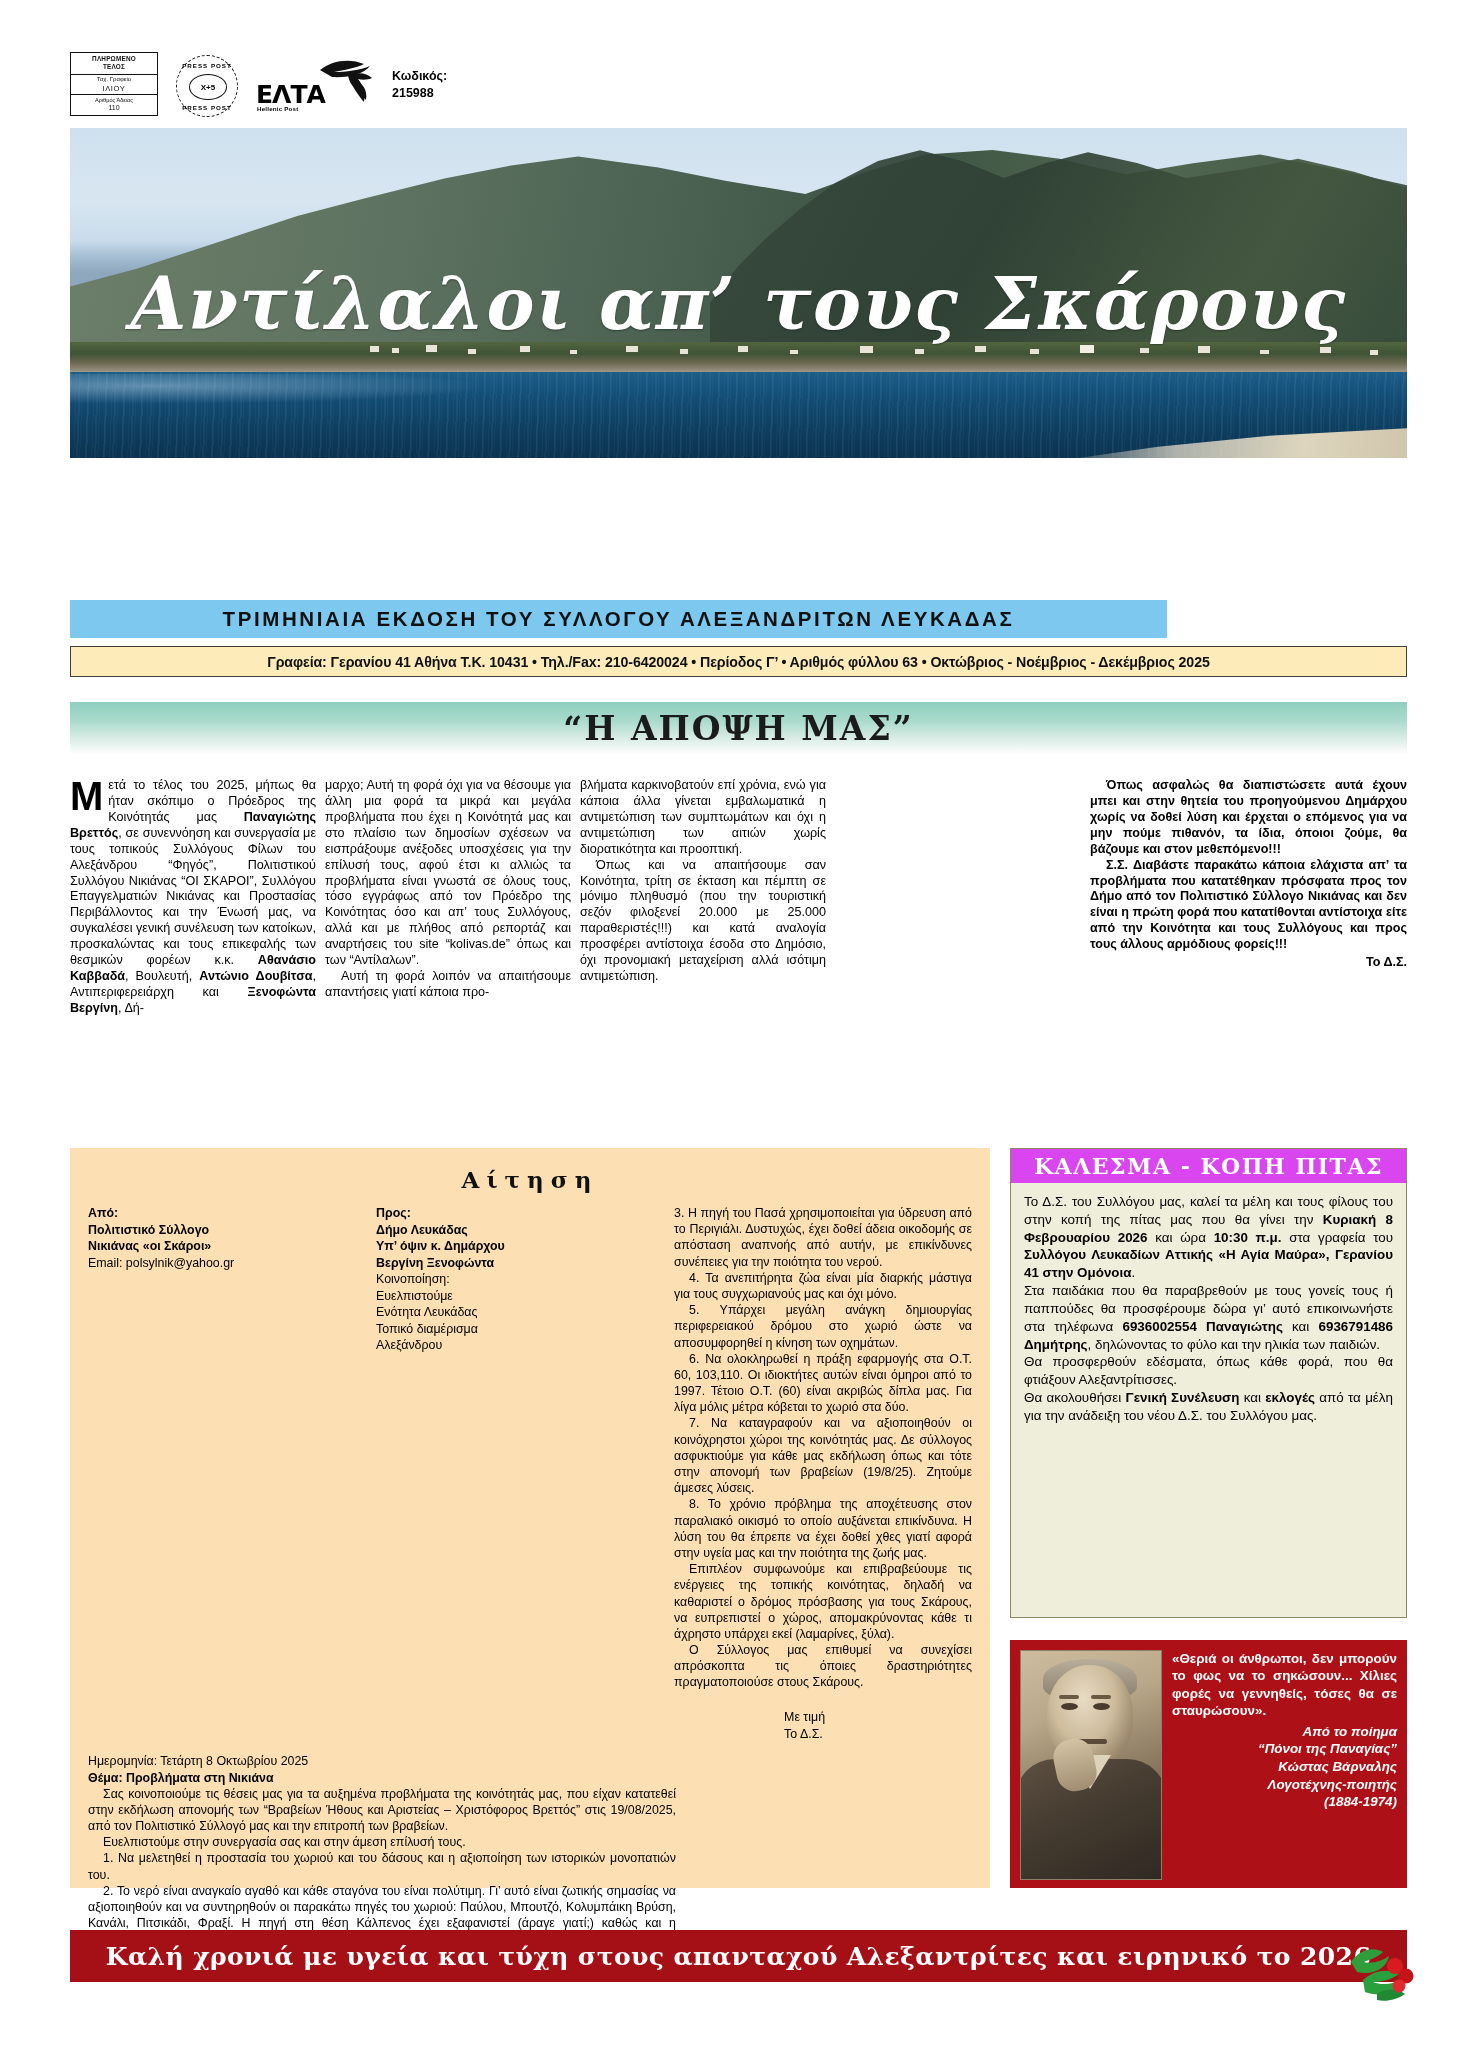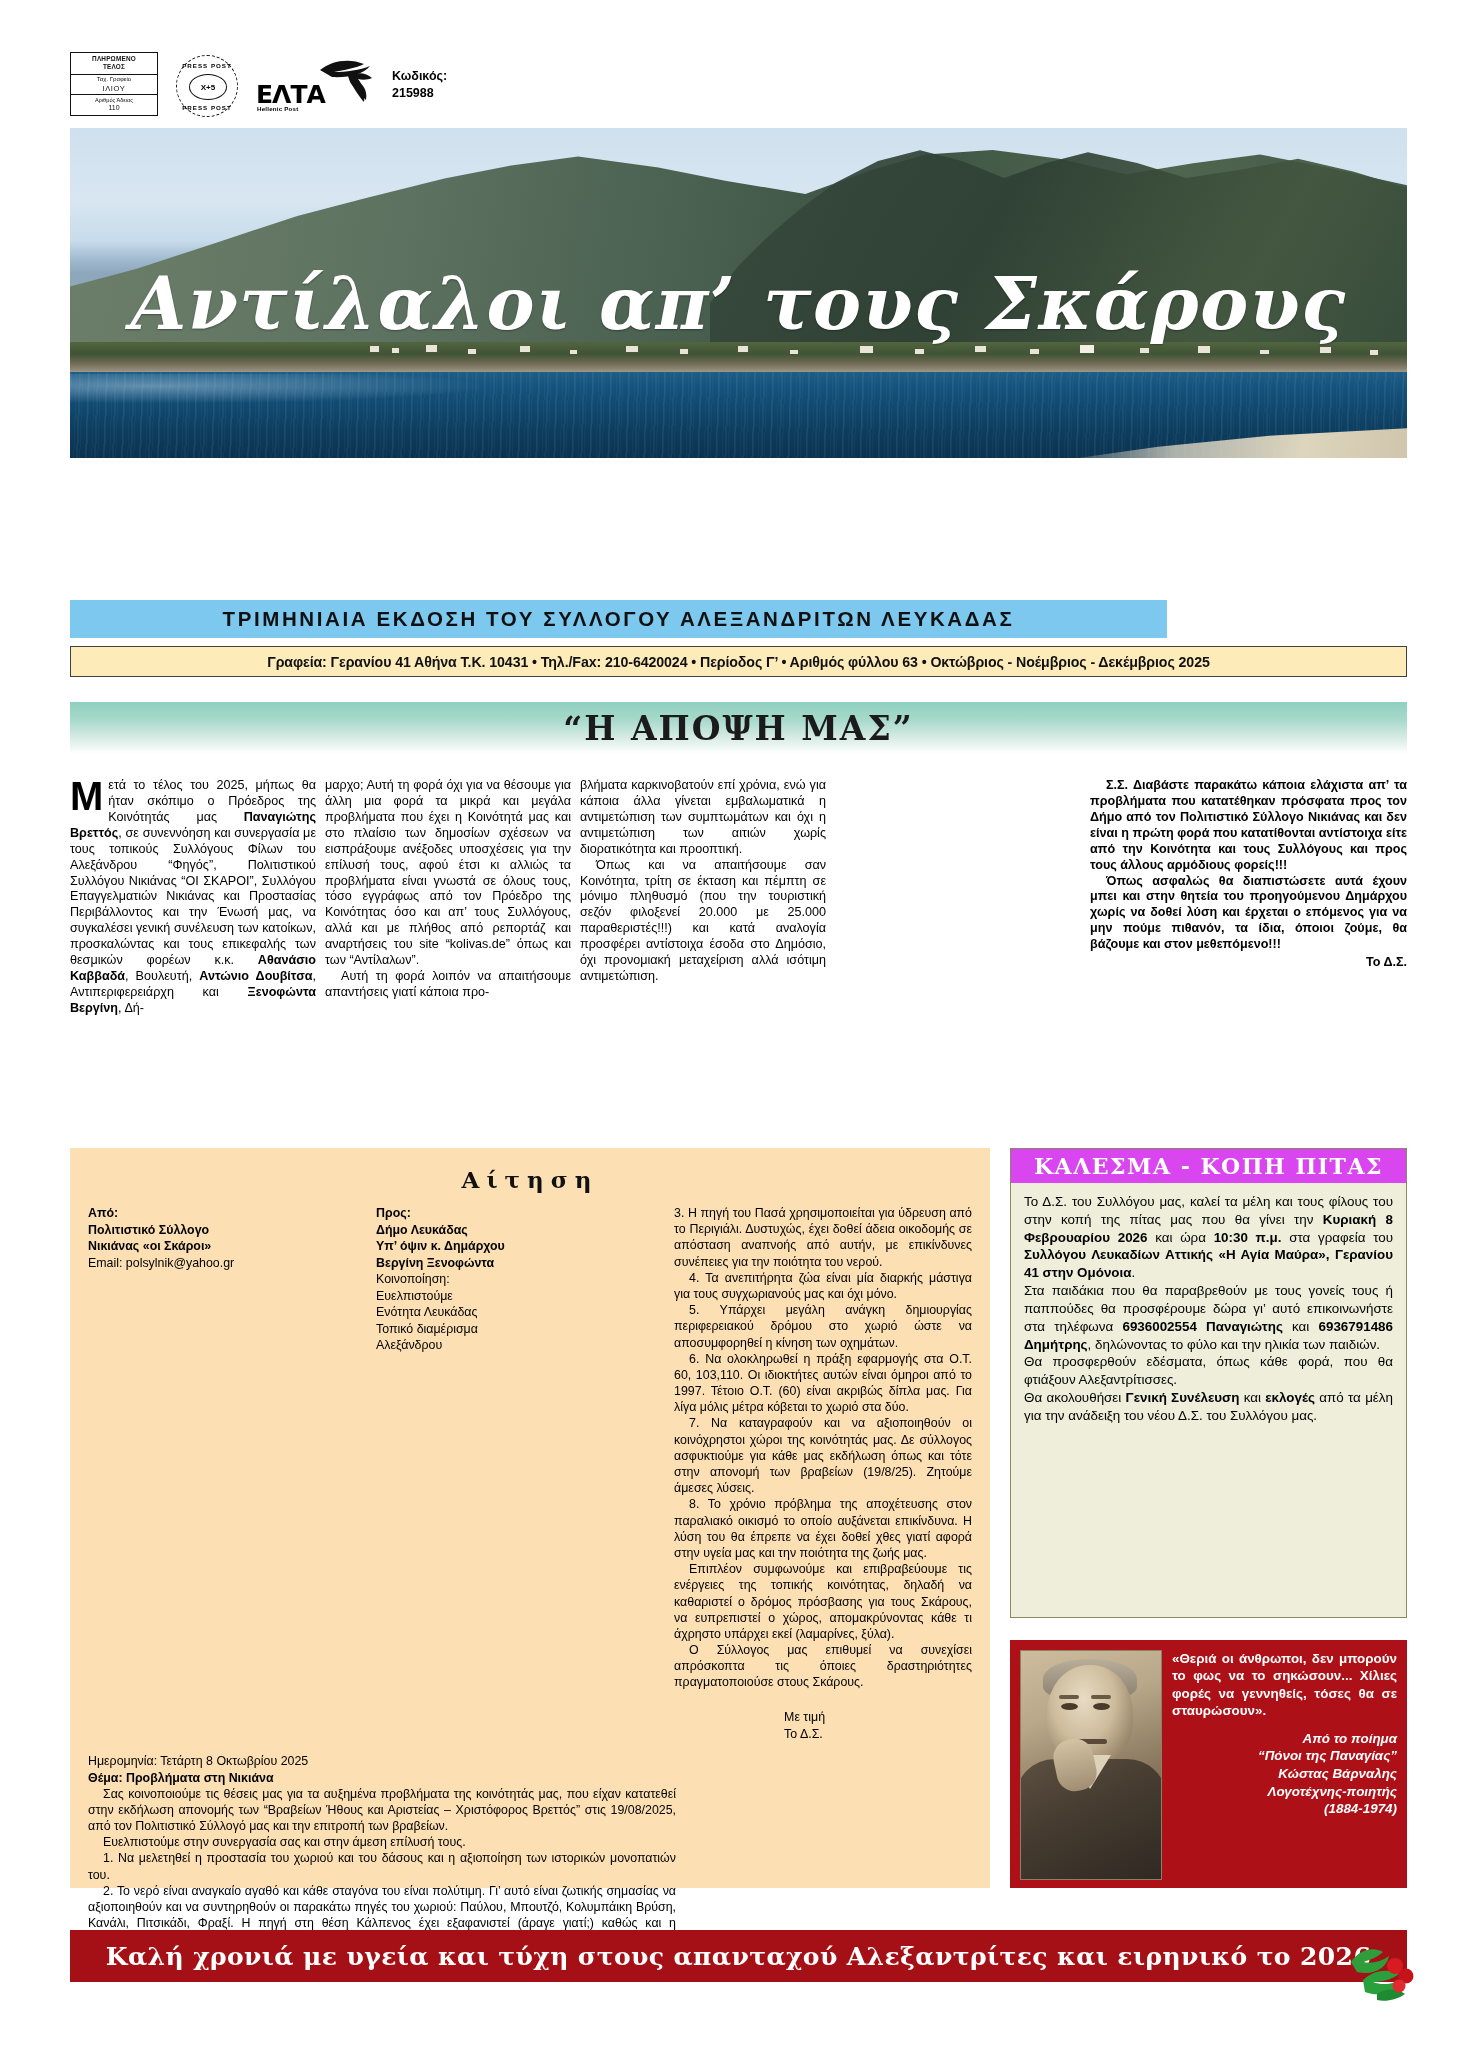--- a/index.html
+++ b/index.html
@@ -263,21 +263,21 @@
   }
   .poet-photo .hand{
     position:absolute;left:34px;top:88px;width:40px;height:52px;border-radius:18px;
     background:linear-gradient(#d3c2a4,#a18e72);transform:rotate(-12deg);
   }
   .poet-text{
     flex:1;color:#fff;font-size:13.4px;line-height:1.30;font-weight:bold;
     display:flex;flex-direction:column;
   }
   .poet-quote{text-align:justify;}
-  .poet-attr{margin-top:10px;text-align:right;font-style:italic;line-height:1.32;}
+  .poet-attr{margin-top:3px;text-align:right;font-style:italic;line-height:1.32;}
 
   
   .bottom-banner{
     position:absolute;left:70px;top:1930px;width:1337px;height:52px;
     background:#a51016;display:flex;align-items:center;justify-content:center;
   }
   .bottom-banner span{
     font-family:"DejaVu Serif","Liberation Serif",serif;
     font-weight:bold;font-size:25px;color:#fff;letter-spacing:.4px;white-space:nowrap;
   }
@@ -383,22 +383,22 @@
       <p>Αυτή τη φορά λοιπόν να απαιτήσουμε απαντήσεις γιατί κάποια προ-</p>
     </div>
     <div class="col c3">
       <p class="noind">βλήματα καρκινοβατούν επί χρόνια, ενώ για κάποια άλλα γίνεται εμβαλωματικά η αντιμετώπιση των συμπτωμάτων και όχι η αντιμετώπιση των αιτιών χωρίς διορατικότητα και προοπτική.</p>
       <p>Όπως και να απαιτήσουμε σαν Κοινότητα, τρίτη σε έκταση και πέμπτη σε μόνιμο πληθυσμό (που την τουριστική σεζόν φιλοξενεί 20.000 με 25.000 παραθεριστές!!!) και κατά αναλογία προσφέρει αντίστοιχα έσοδα στο Δημόσιο, όχι προνομιακή μεταχείριση αλλά ισότιμη αντιμετώπιση.</p>
     </div>
     <div class="col c4">
       <p class="noind" style="visibility:hidden;height:0;margin:0"></p>
     </div>
     <div class="col c5">
+      <p>Όπως ασφαλώς θα διαπιστώσετε αυτά έχουν μπει και στην θητεία του προηγούμενου Δημάρχου χωρίς να δοθεί λύση και έρχεται ο επόμενος για να μην πούμε πιθανόν, τα ίδια, όποιοι ζούμε, θα βάζουμε και στον μεθεπόμενο!!!</p>
       <p>Σ.Σ. Διαβάστε παρακάτω κάποια ελάχιστα απ’ τα προβλήματα που κατατέθηκαν πρόσφατα προς τον Δήμο από τον Πολιτιστικό Σύλλογο Νικιάνας και δεν είναι η πρώτη φορά που κατατίθονται αντίστοιχα είτε από την Κοινότητα και τους Συλλόγους και προς τους άλλους αρμόδιους φορείς!!!</p>
-      <p>Όπως ασφαλώς θα διαπιστώσετε αυτά έχουν μπει και στην θητεία του προηγούμενου Δημάρχου χωρίς να δοθεί λύση και έρχεται ο επόμενος για να μην πούμε πιθανόν, τα ίδια, όποιοι ζούμε, θα βάζουμε και στον μεθεπόμενο!!!</p>
       <p class="noind" style="text-align:right;margin-top:2px">Το Δ.Σ.</p>
     </div>
   </div>
 
   <div class="petition">
     <div class="petition-title">Αίτηση</div>
 
     <div class="petition-grid">
       <div class="pet-left">
         <p><b>Από:</b></p>

